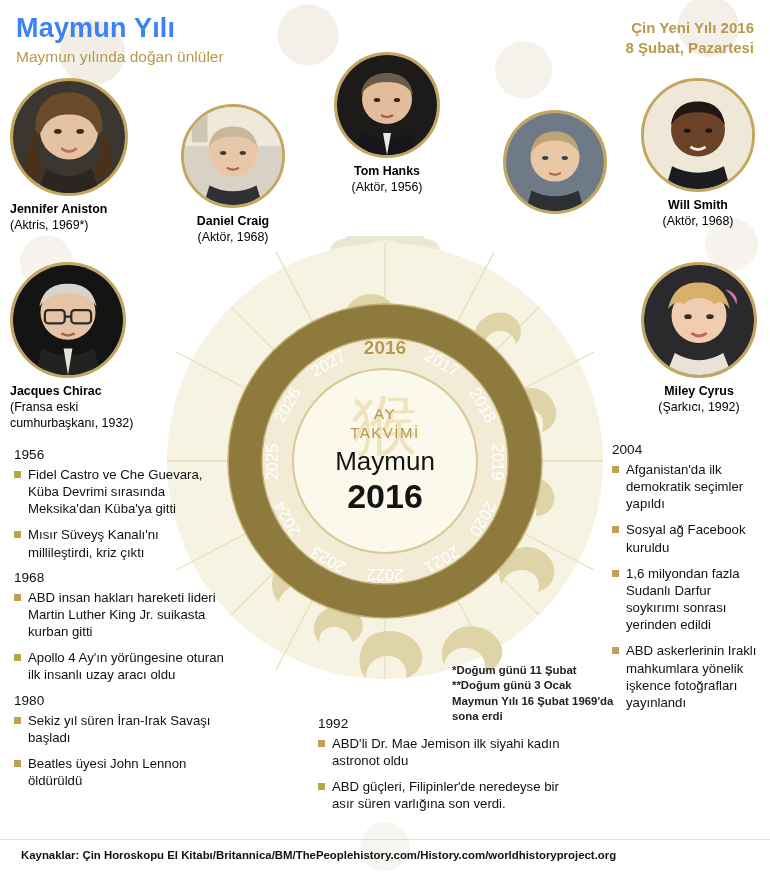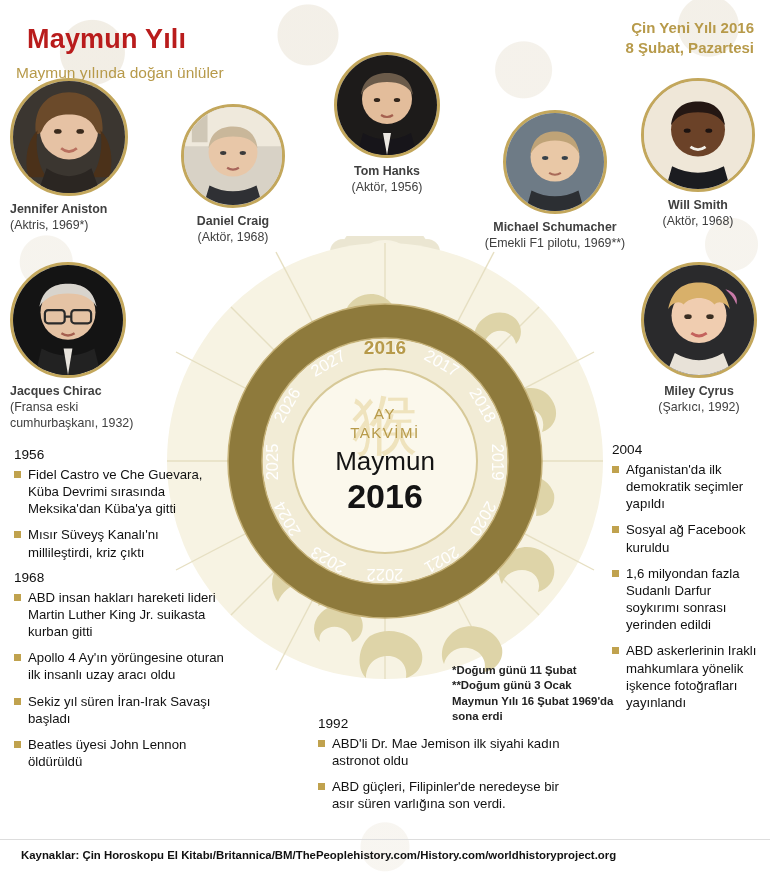--- a/index.html
+++ b/index.html
@@ -23,42 +23,42 @@
       radial-gradient(circle at 68% 8%, rgba(226,217,198,.35) 0 28px, transparent 29px),
       radial-gradient(circle at 92% 3%, rgba(226,217,198,.40) 0 30px, transparent 31px),
       radial-gradient(circle at 6% 30%, rgba(226,217,198,.30) 0 26px, transparent 27px),
       radial-gradient(circle at 95% 28%, rgba(226,217,198,.30) 0 26px, transparent 27px),
       radial-gradient(circle at 50% 97%, rgba(226,217,198,.25) 0 24px, transparent 25px);
     pointer-events: none;
   }
 
   .title-block { position: absolute; left: 16px; top: 14px; }
   .main-title {
-    font-size: 27px; font-weight: bold; color: #b91c1c; letter-spacing: .2px;
-    line-height: 1.05; margin: 11px;
+    font-size: 27px; font-weight: bold; color: #3b82f6; letter-spacing: .2px;
+    line-height: 1.05; margin: 0;
   }
   .sub-title {
     font-size: 15.5px; color: #b79a4a; margin: 6px 8px 0 0; font-weight: normal;
   }
 
   .date-block { position: absolute; right: 16px; top: 18px; text-align: right; }
   .date-line { font-size: 15px; color: #b79a4a; font-weight: bold; line-height: 1.35; }
 
   
   .portrait { position: absolute; }
   .pframe {
     border-radius: 50%;
     border: 3px solid #c3a75c;
     overflow: hidden;
     position: relative;
     background: #ddd;
   }
   .pframe .ph { position: absolute; inset: 0; }
   .caption {
-    font-size: 12.4px; color: #404040; line-height: 1.28; margin-top: 6px;
+    font-size: 12.4px; color: #000000; line-height: 1.28; margin-top: 6px;
   }
   .caption .nm { font-weight: bold; display: block; }
   .caption .rl { display: block; }
   .c-center { text-align: center; }
   .c-left { text-align: left; }
 
   
   #wheel { position: absolute; left: 160px; top: 236px; width: 450px; height: 450px; }
 
   
@@ -178,24 +178,20 @@
   <div class="pframe" style="width:104px;height:104px;margin:0 auto;">
     <svg class="ph" viewBox="0 0 100 100" preserveAspectRatio="xMidYMid slice">
       <rect width="100" height="100" fill="#6e7b86"></rect>
       <circle cx="50" cy="45" r="25" fill="#e9c8a6"></circle>
       <path d="M25 42c2-16 12-23 25-23s23 7 25 23c-5-9-12-14-25-14s-20 5-25 14z" fill="#bfa377"></path>
       <ellipse cx="40" cy="46" rx="3.2" ry="2" fill="#36414a"></ellipse>
       <ellipse cx="60" cy="46" rx="3.2" ry="2" fill="#36414a"></ellipse>
       <path d="M44 61q6 4 12 0" stroke="#a86a58" stroke-width="2.2" fill="none"></path>
       <path d="M26 79q24 12 48 0l6 21H20z" fill="#2c2f33"></path>
     </svg>
-  </div>
-  <div class="caption c-center">
-    <span class="nm">Michael Schumacher</span>
-    <span class="rl">(Emekli F1 pilotu, 1969**)</span>
   </div>
 </div>
 
 <div class="portrait" style="left:636px; top:78px; width:124px;">
   <div class="pframe" style="width:114px;height:114px;margin:0 auto;">
     <svg class="ph" viewBox="0 0 100 100" preserveAspectRatio="xMidYMid slice">
       <rect width="100" height="100" fill="#efe7d8"></rect>
       <circle cx="50" cy="45" r="25" fill="#6b4228"></circle>
       <path d="M25 41c2-16 12-22 25-22s23 6 25 22c-5-8-12-12-25-12s-20 4-25 12z" fill="#241713"></path>
       <ellipse cx="40" cy="46" rx="3.2" ry="2" fill="#1d1310"></ellipse>
@@ -343,20 +339,21 @@
     <li>Fidel Castro ve Che Guevara, Küba Devrimi sırasında Meksika'dan Küba'ya gitti</li>
     <li>Mısır Süveyş Kanalı'nı millileştirdi, kriz çıktı</li>
   </ul>
 
   <div class="yr">1968</div>
   <ul class="ev">
     <li>ABD insan hakları hareketi lideri Martin Luther King Jr. suikasta kurban gitti</li>
     <li>Apollo 4 Ay'ın yörüngesine oturan ilk insanlı uzay aracı oldu</li>
   </ul>
 
+  <div class="yr">1980</div>
   <ul class="ev">
     <li>Sekiz yıl süren İran-Irak Savaşı başladı</li>
     <li>Beatles üyesi John Lennon öldürüldü</li>
   </ul>
 </div>
 
 <div id="mid-col">
   <div class="yr" style="margin-top:0">1992</div>
   <ul class="ev">
     <li>ABD'li Dr. Mae Jemison ilk siyahi kadın astronot oldu</li>

